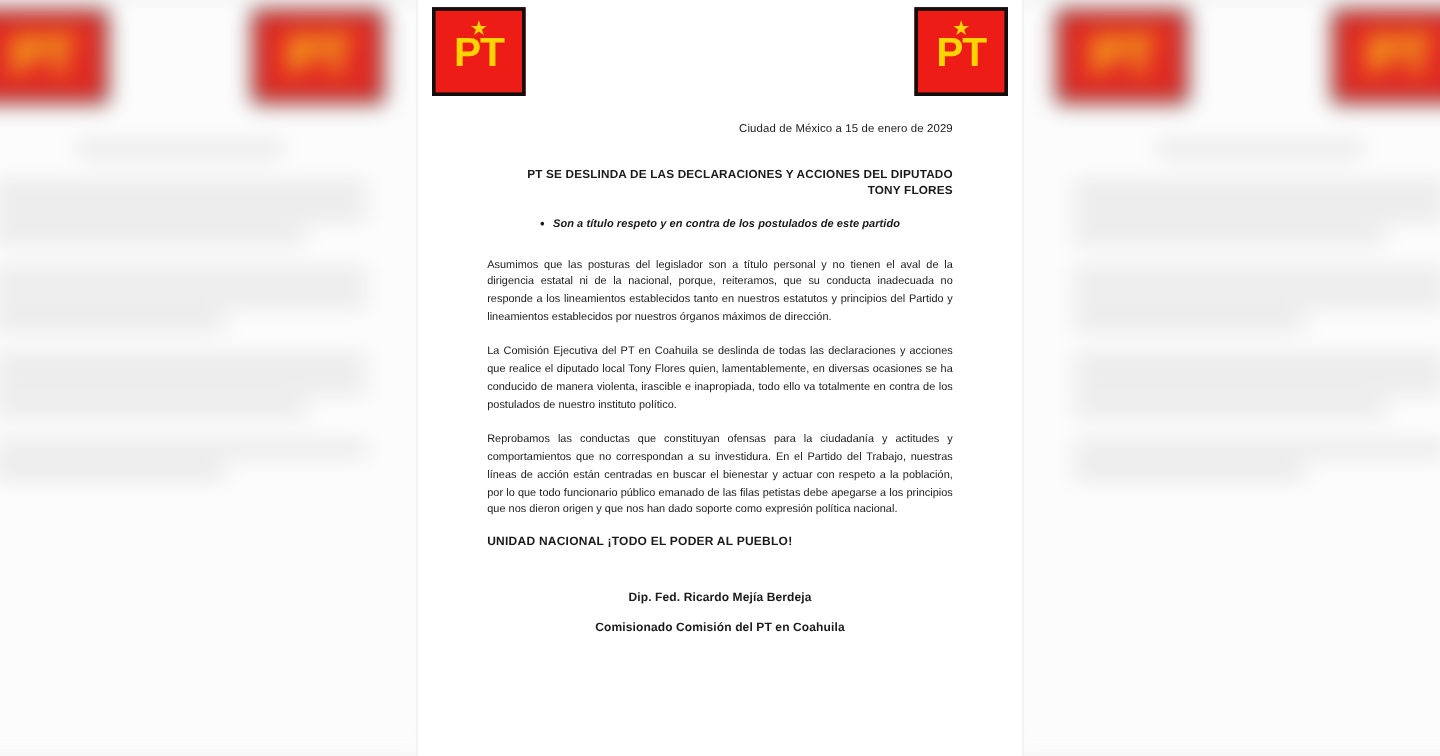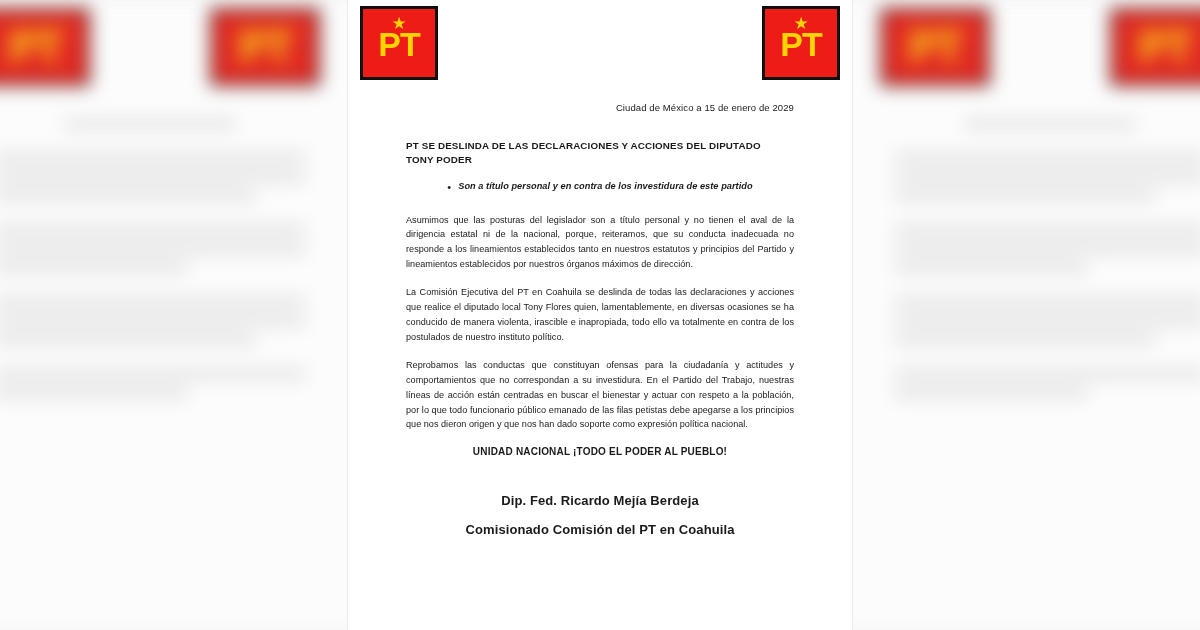--- a/index.html
+++ b/index.html
@@ -111,21 +111,21 @@
     color: #1a1a1a;
   }
   .date {
     text-align: right;
     font-size: 9.5px;
     margin-top: 4px;
     margin-bottom: 26px;
     letter-spacing: 0.1px;
   }
   .title {
-    text-align: left;
+    text-align: right;
     font-size: 9.8px;
     font-weight: bold;
     line-height: 1.45;
     margin-bottom: 14px;
     letter-spacing: 0.15px;
   }
   .bullet-row {
     display: flex;
     justify-content: center;
     margin-bottom: 18px;
@@ -143,29 +143,28 @@
     letter-spacing: 0.05px;
   }
   p.para {
     font-size: 9.1px;
     line-height: 1.62;
     text-align: justify;
     margin: 0 0 14px 0;
     letter-spacing: 0.02px;
   }
   .slogan {
+    font-size: 10px;
+    font-weight: bold;
+    margin-bottom: 36px;
+    letter-spacing: 0.2px;
+  }
+  .sign {
     text-align: center;
     font-size: 10px;
-    font-weight: bold;
-    margin-bottom: 36px;
-    letter-spacing: 0.2px;
-  }
-  .sign {
-    text-align: center;
-    font-size: 13px;
     font-weight: bold;
     margin-bottom: 14px;
     letter-spacing: 0.1px;
   }
   .sign.last { margin-bottom: 0; }
 </style>
 </head>
 <body>
 
 <div class="stage">
@@ -231,26 +230,26 @@
         <span class="star">★</span>
         <span class="pt">PT</span>
       </div>
     </div>
 
     <div class="body-wrap">
       <div class="date">Ciudad de México a 15 de enero de 2029</div>
 
       <div class="title">
         <div>PT SE DESLINDA DE LAS DECLARACIONES Y ACCIONES DEL DIPUTADO</div>
-        <div>TONY PODER</div>
+        <div>TONY FLORES</div>
       </div>
 
       <div class="bullet-row">
         <span class="dot">•</span>
-        <span class="bullet-text">Son a título personal y en contra de los investidura de este partido</span>
+        <span class="bullet-text">Son a título respeto y en contra de los postulados de este partido</span>
       </div>
 
       <p class="para">Asumimos que las posturas del legislador son a título personal y no tienen el aval de la dirigencia estatal ni de la nacional, porque, reiteramos, que su conducta inadecuada no responde a los lineamientos establecidos tanto en nuestros estatutos y principios del Partido y lineamientos establecidos por nuestros órganos máximos de dirección.</p>
       <p class="para">La Comisión Ejecutiva del PT en Coahuila se deslinda de todas las declaraciones y acciones que realice el diputado local Tony Flores quien, lamentablemente, en diversas ocasiones se ha conducido de manera violenta, irascible e inapropiada, todo ello va totalmente en contra de los postulados de nuestro instituto político.</p>
       <p class="para">Reprobamos las conductas que constituyan ofensas para la ciudadanía y actitudes y comportamientos que no correspondan a su investidura.  En el Partido del Trabajo, nuestras líneas de acción están centradas en buscar el bienestar y actuar con respeto a la población, por lo que todo funcionario público emanado de las filas petistas debe apegarse a los principios que nos dieron origen y que nos han dado soporte como expresión política nacional.</p>
 
       <div class="slogan">UNIDAD NACIONAL ¡TODO EL PODER AL PUEBLO!</div>
 
       <div class="sign">Dip. Fed. Ricardo Mejía Berdeja</div>
       <div class="sign last">Comisionado Comisión del PT en Coahuila</div>

